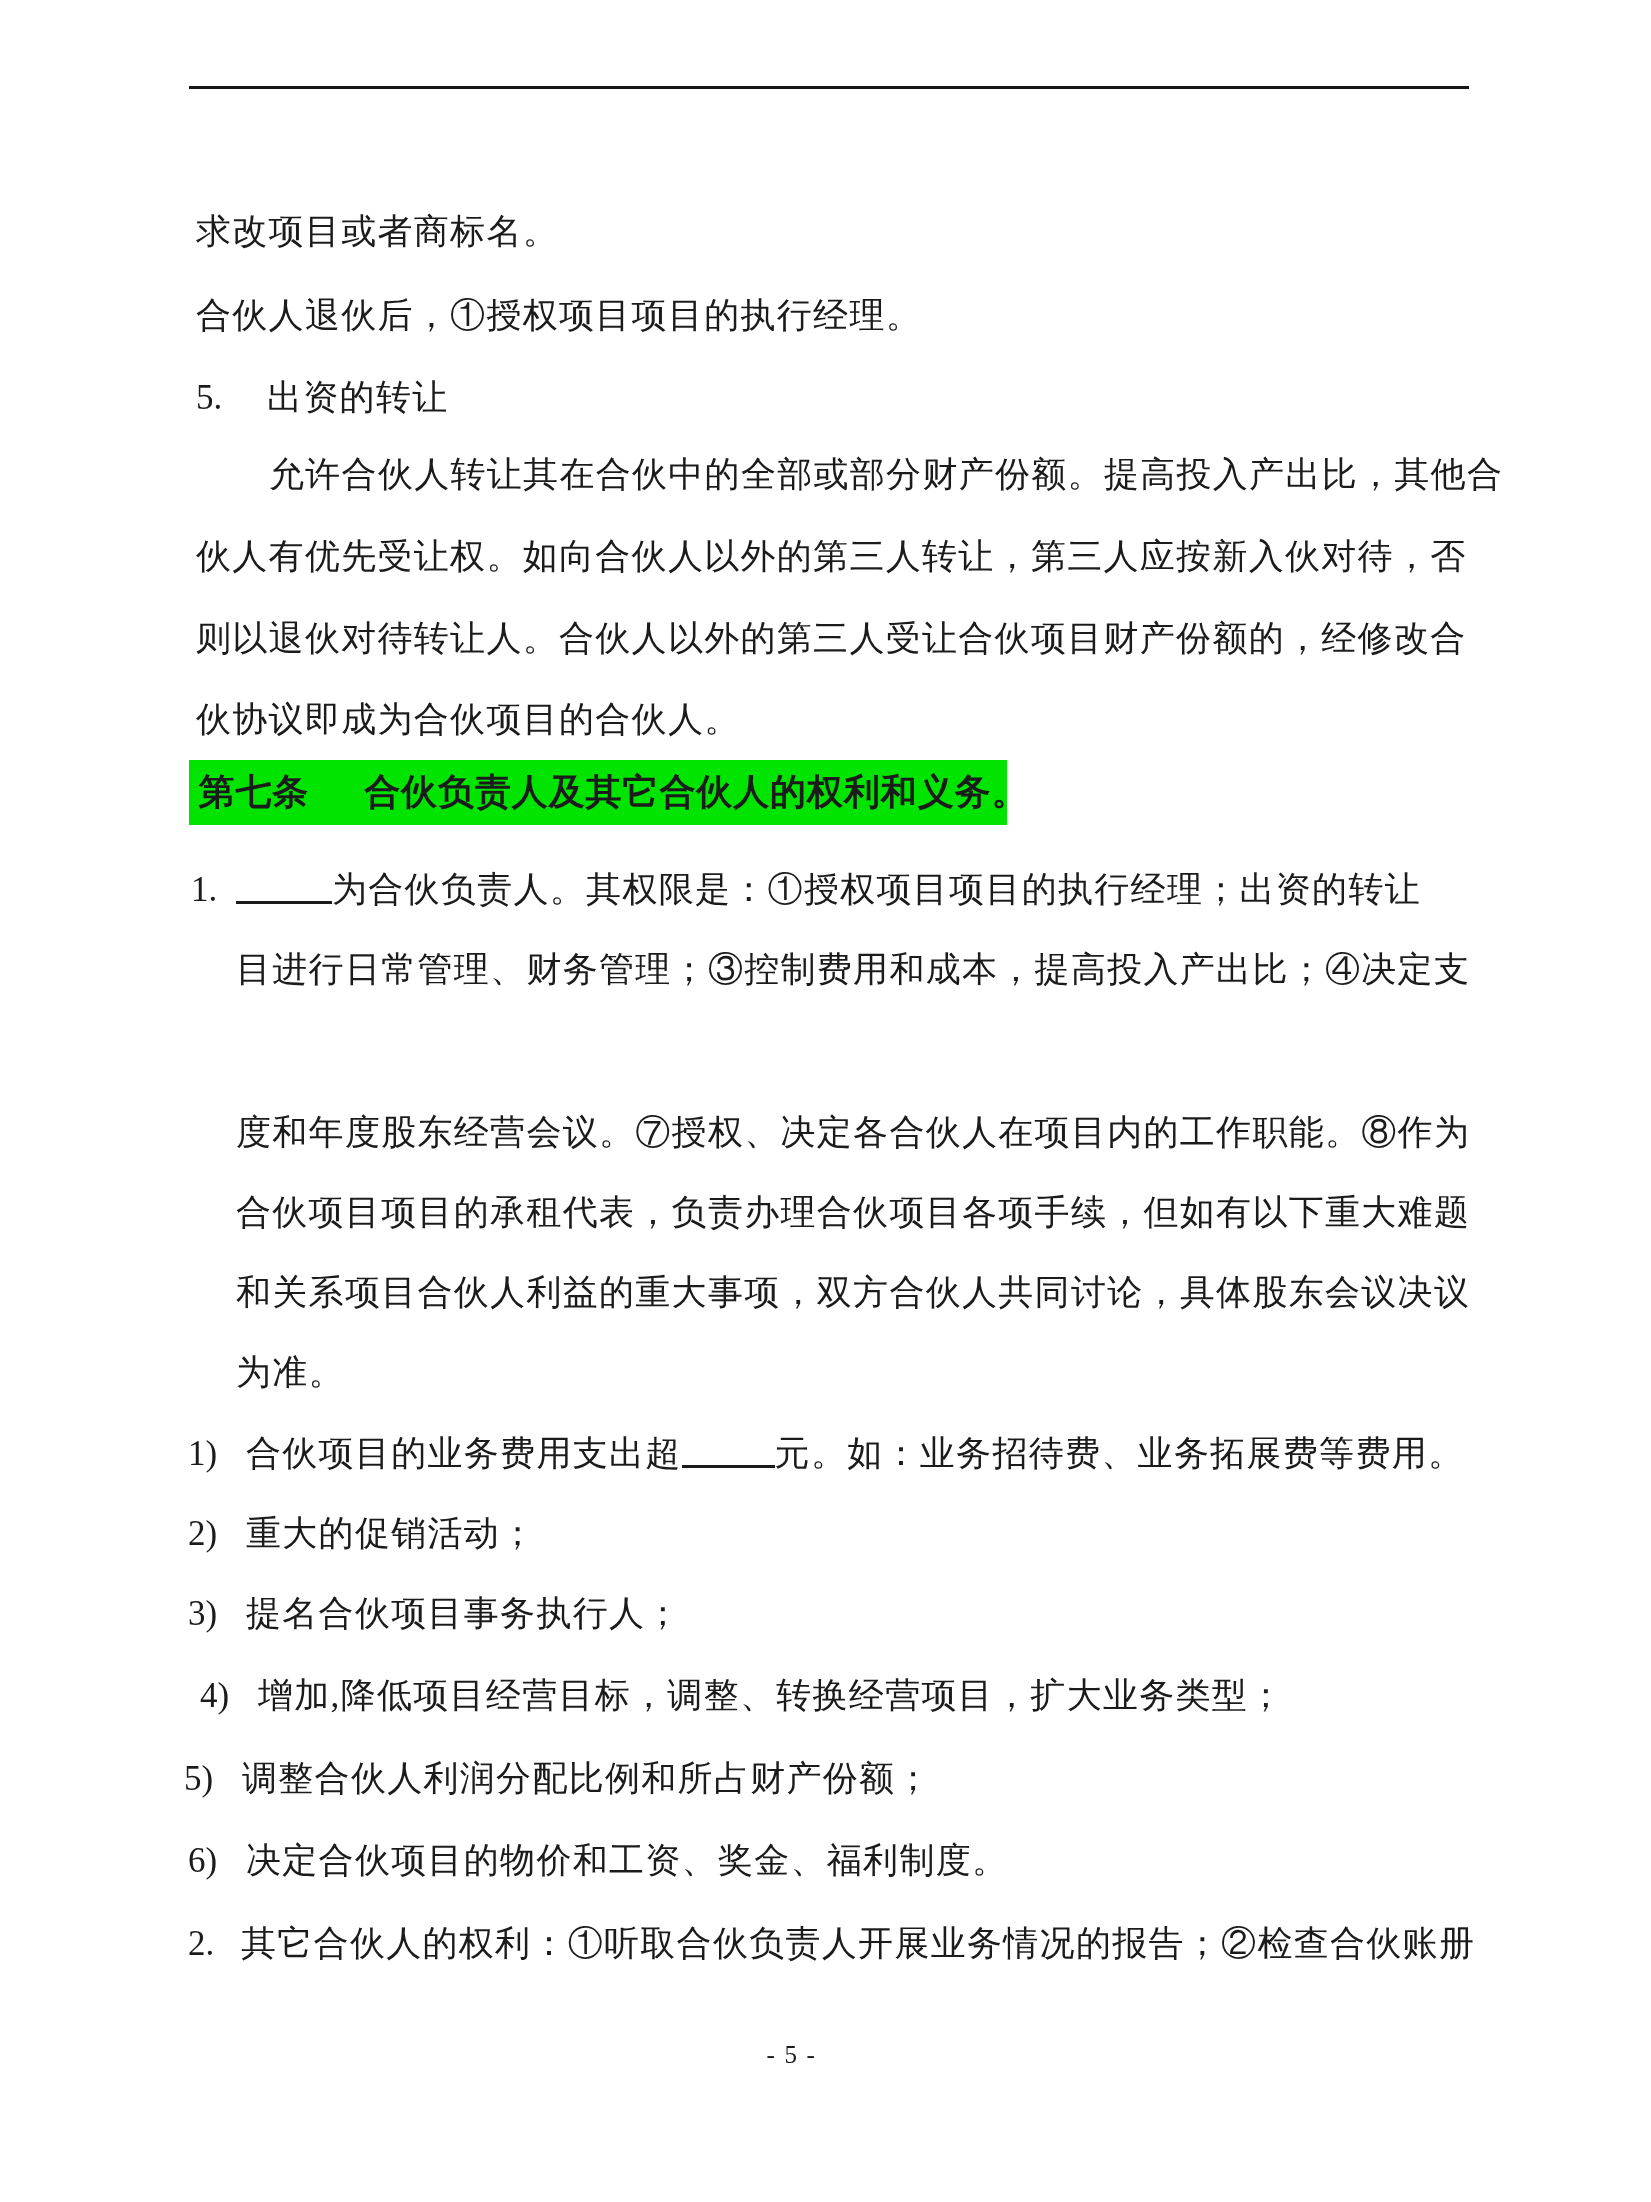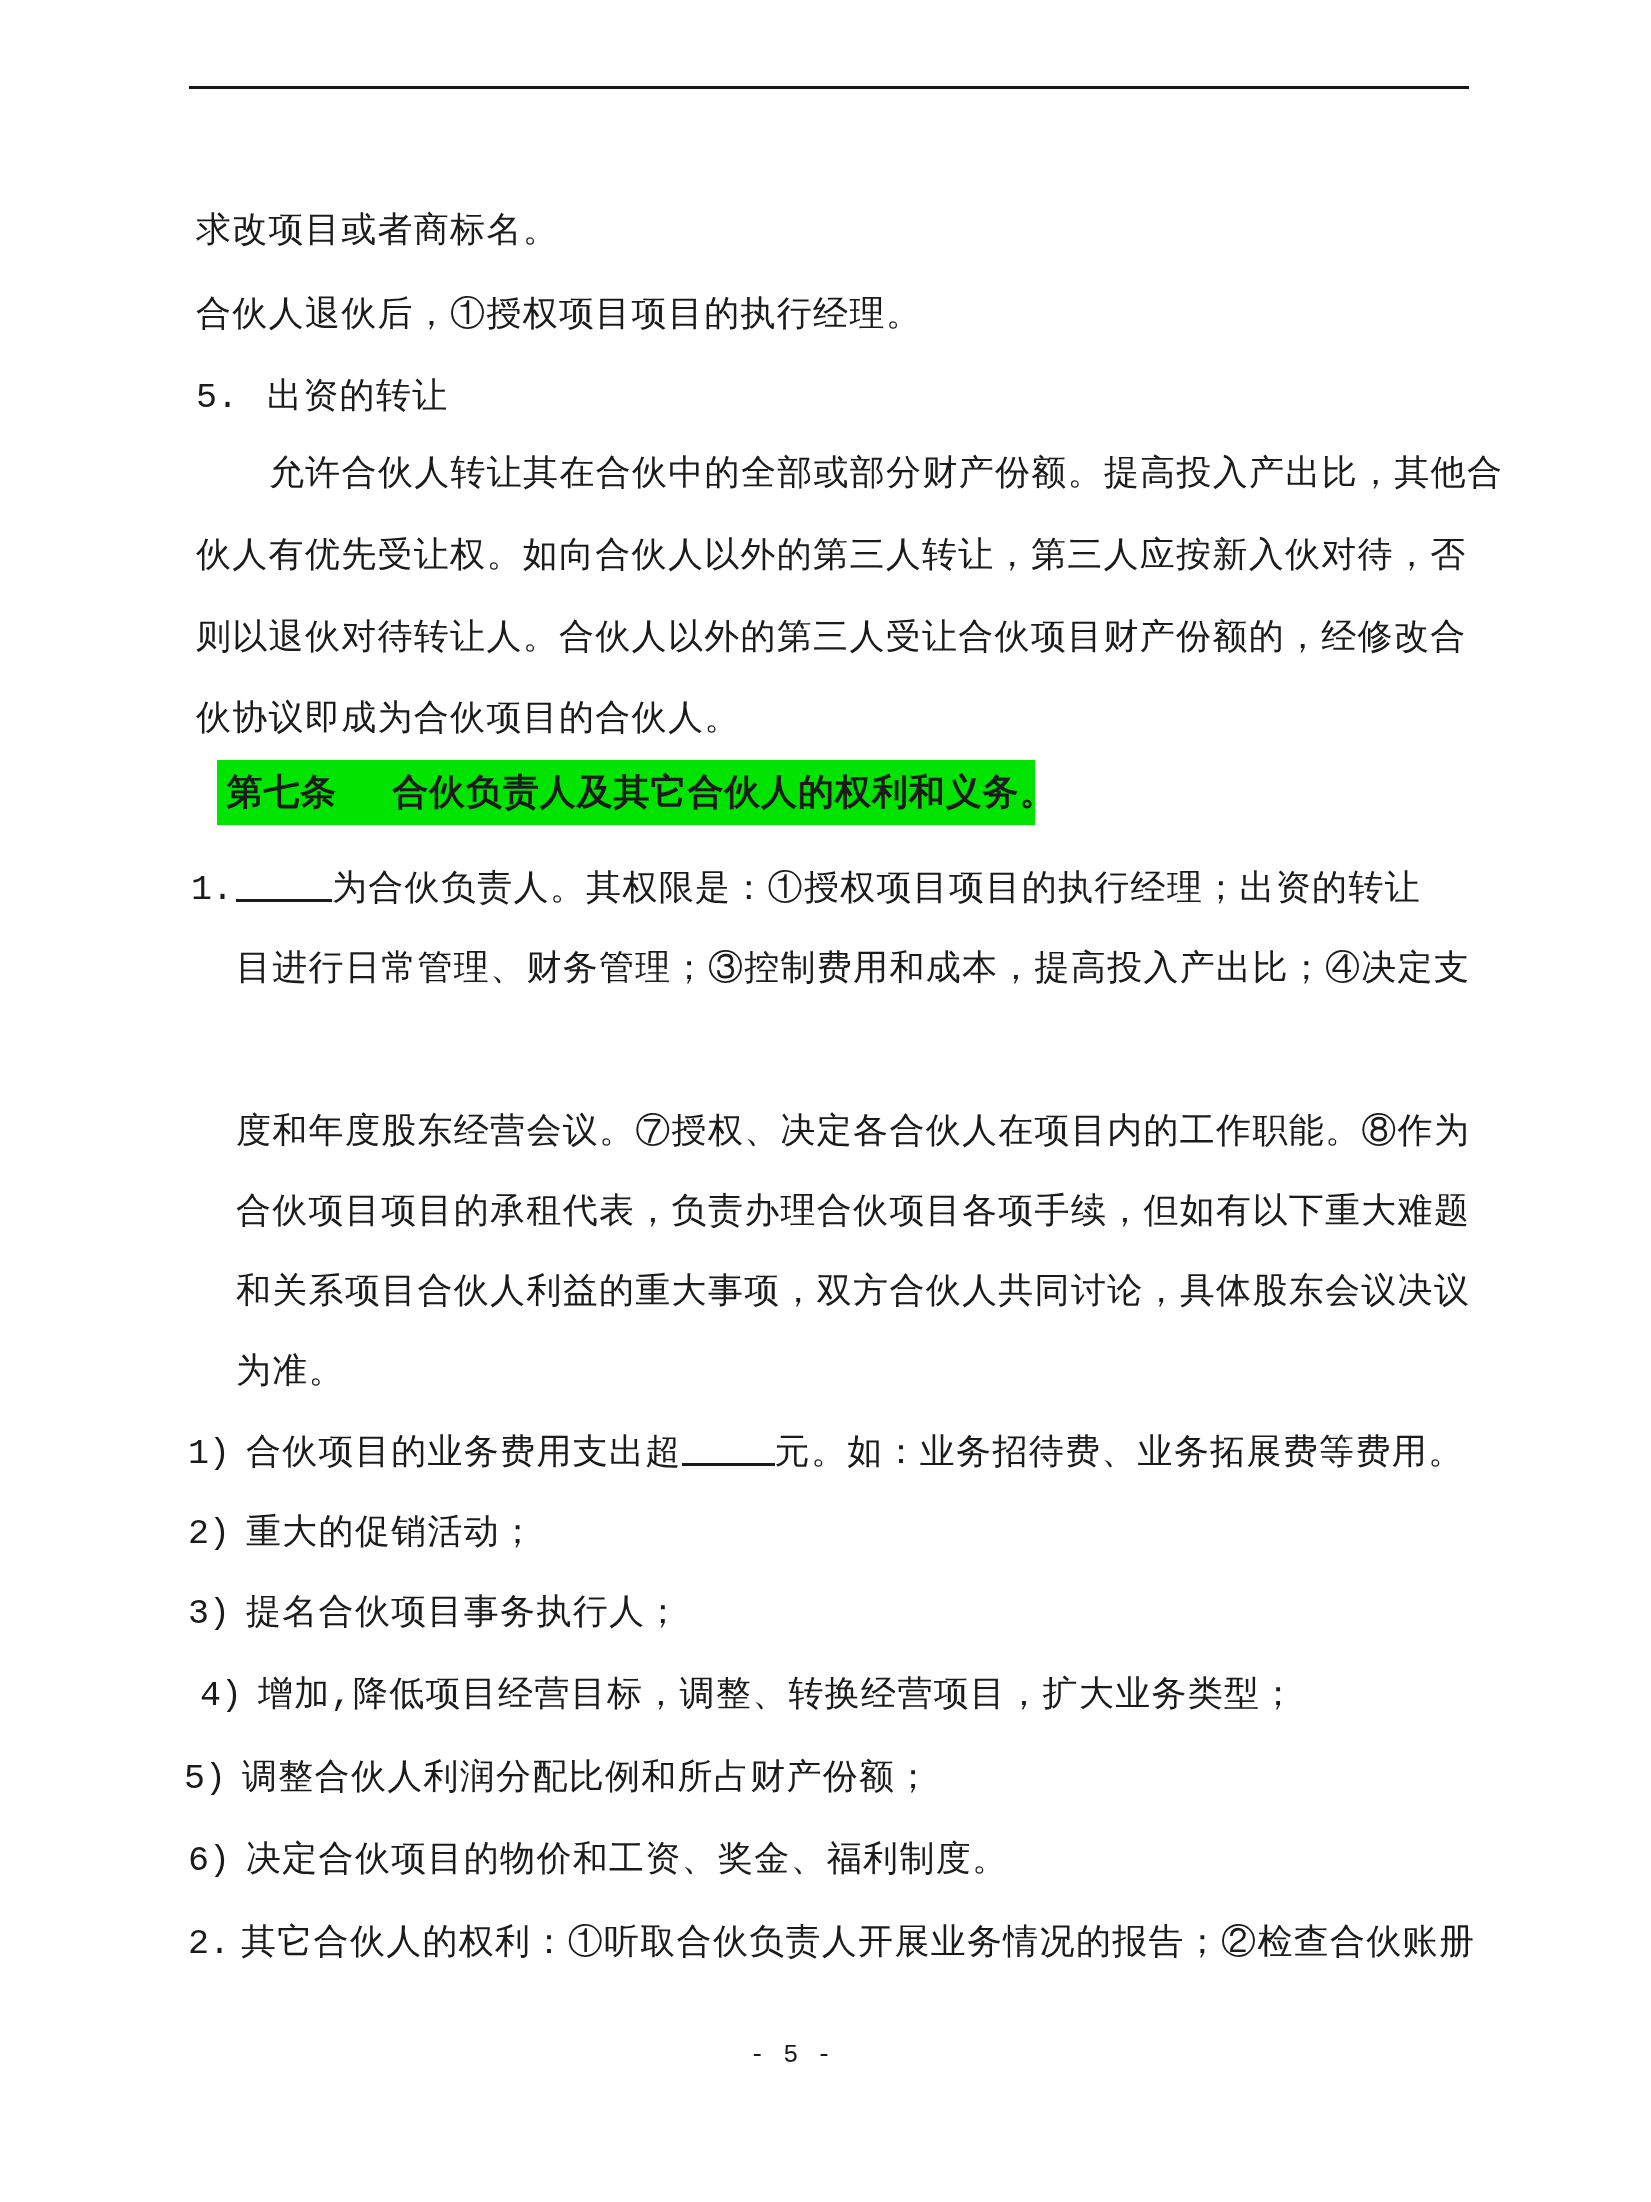--- a/index.html
+++ b/index.html
@@ -6,21 +6,21 @@
     margin: 0;
     padding: 0;
     background: #ffffff;
   }
   .page {
     position: relative;
     width: 1583px;
     height: 2203px;
     background: #ffffff;
     overflow: hidden;
-    font-family: Liberation Mono, monospace;
+    font-family: Liberation Serif, serif;
     color: #1b1b1b;
   }
   .header-rule {
     position: absolute;
     left: 189px;
     top: 86px;
     width: 1280px;
     height: 3.4px;
     background: #161616;
   }
@@ -90,21 +90,21 @@
 
   <div class="line" style="top:377px; left:196px;">
     <span class="num nw82">5.</span><span>出资的转让</span>
   </div>
 
   <div class="line" style="top:454px; left:269px;">允许合伙人转让其在合伙中的全部或部分财产份额。提高投入产出比，其他合</div>
   <div class="line" style="top:536px; left:196px;">伙人有优先受让权。如向合伙人以外的第三人转让，第三人应按新入伙对待，否</div>
   <div class="line" style="top:618px; left:196px;">则以退伙对待转让人。合伙人以外的第三人受让合伙项目财产份额的，经修改合</div>
   <div class="line" style="top:699px; left:196px;">伙协议即成为合伙项目的合伙人。</div>
 
-  <div class="heading-bar" style="background: rgb(0, 228, 0); margin-left: 28px;">
+  <div class="heading-bar" style="background: rgb(0, 228, 0);">
     <span class="heading-num">第七条</span>
     <span class="heading-rest">合伙负责人及其它合伙人的权利和义务。</span>
   </div>
 
   <div class="line" style="top:869px; left:191px;">
     <span class="num nw52">1.</span><span class="blank bw112"></span><span>为合伙负责人。其权限是：①授权项目项目的执行经理；出资的转让</span>
   </div>
   <div class="line" style="top:949px; left:236px;">目进行日常管理、财务管理；③控制费用和成本，提高投入产出比；④决定支</div>
   <div class="line" style="top:1112px; left:236px;">度和年度股东经营会议。⑦授权、决定各合伙人在项目内的工作职能。⑧作为</div>
   <div class="line" style="top:1272px; left:236px;">和关系项目合伙人利益的重大事项，双方合伙人共同讨论，具体股东会议决议</div>

